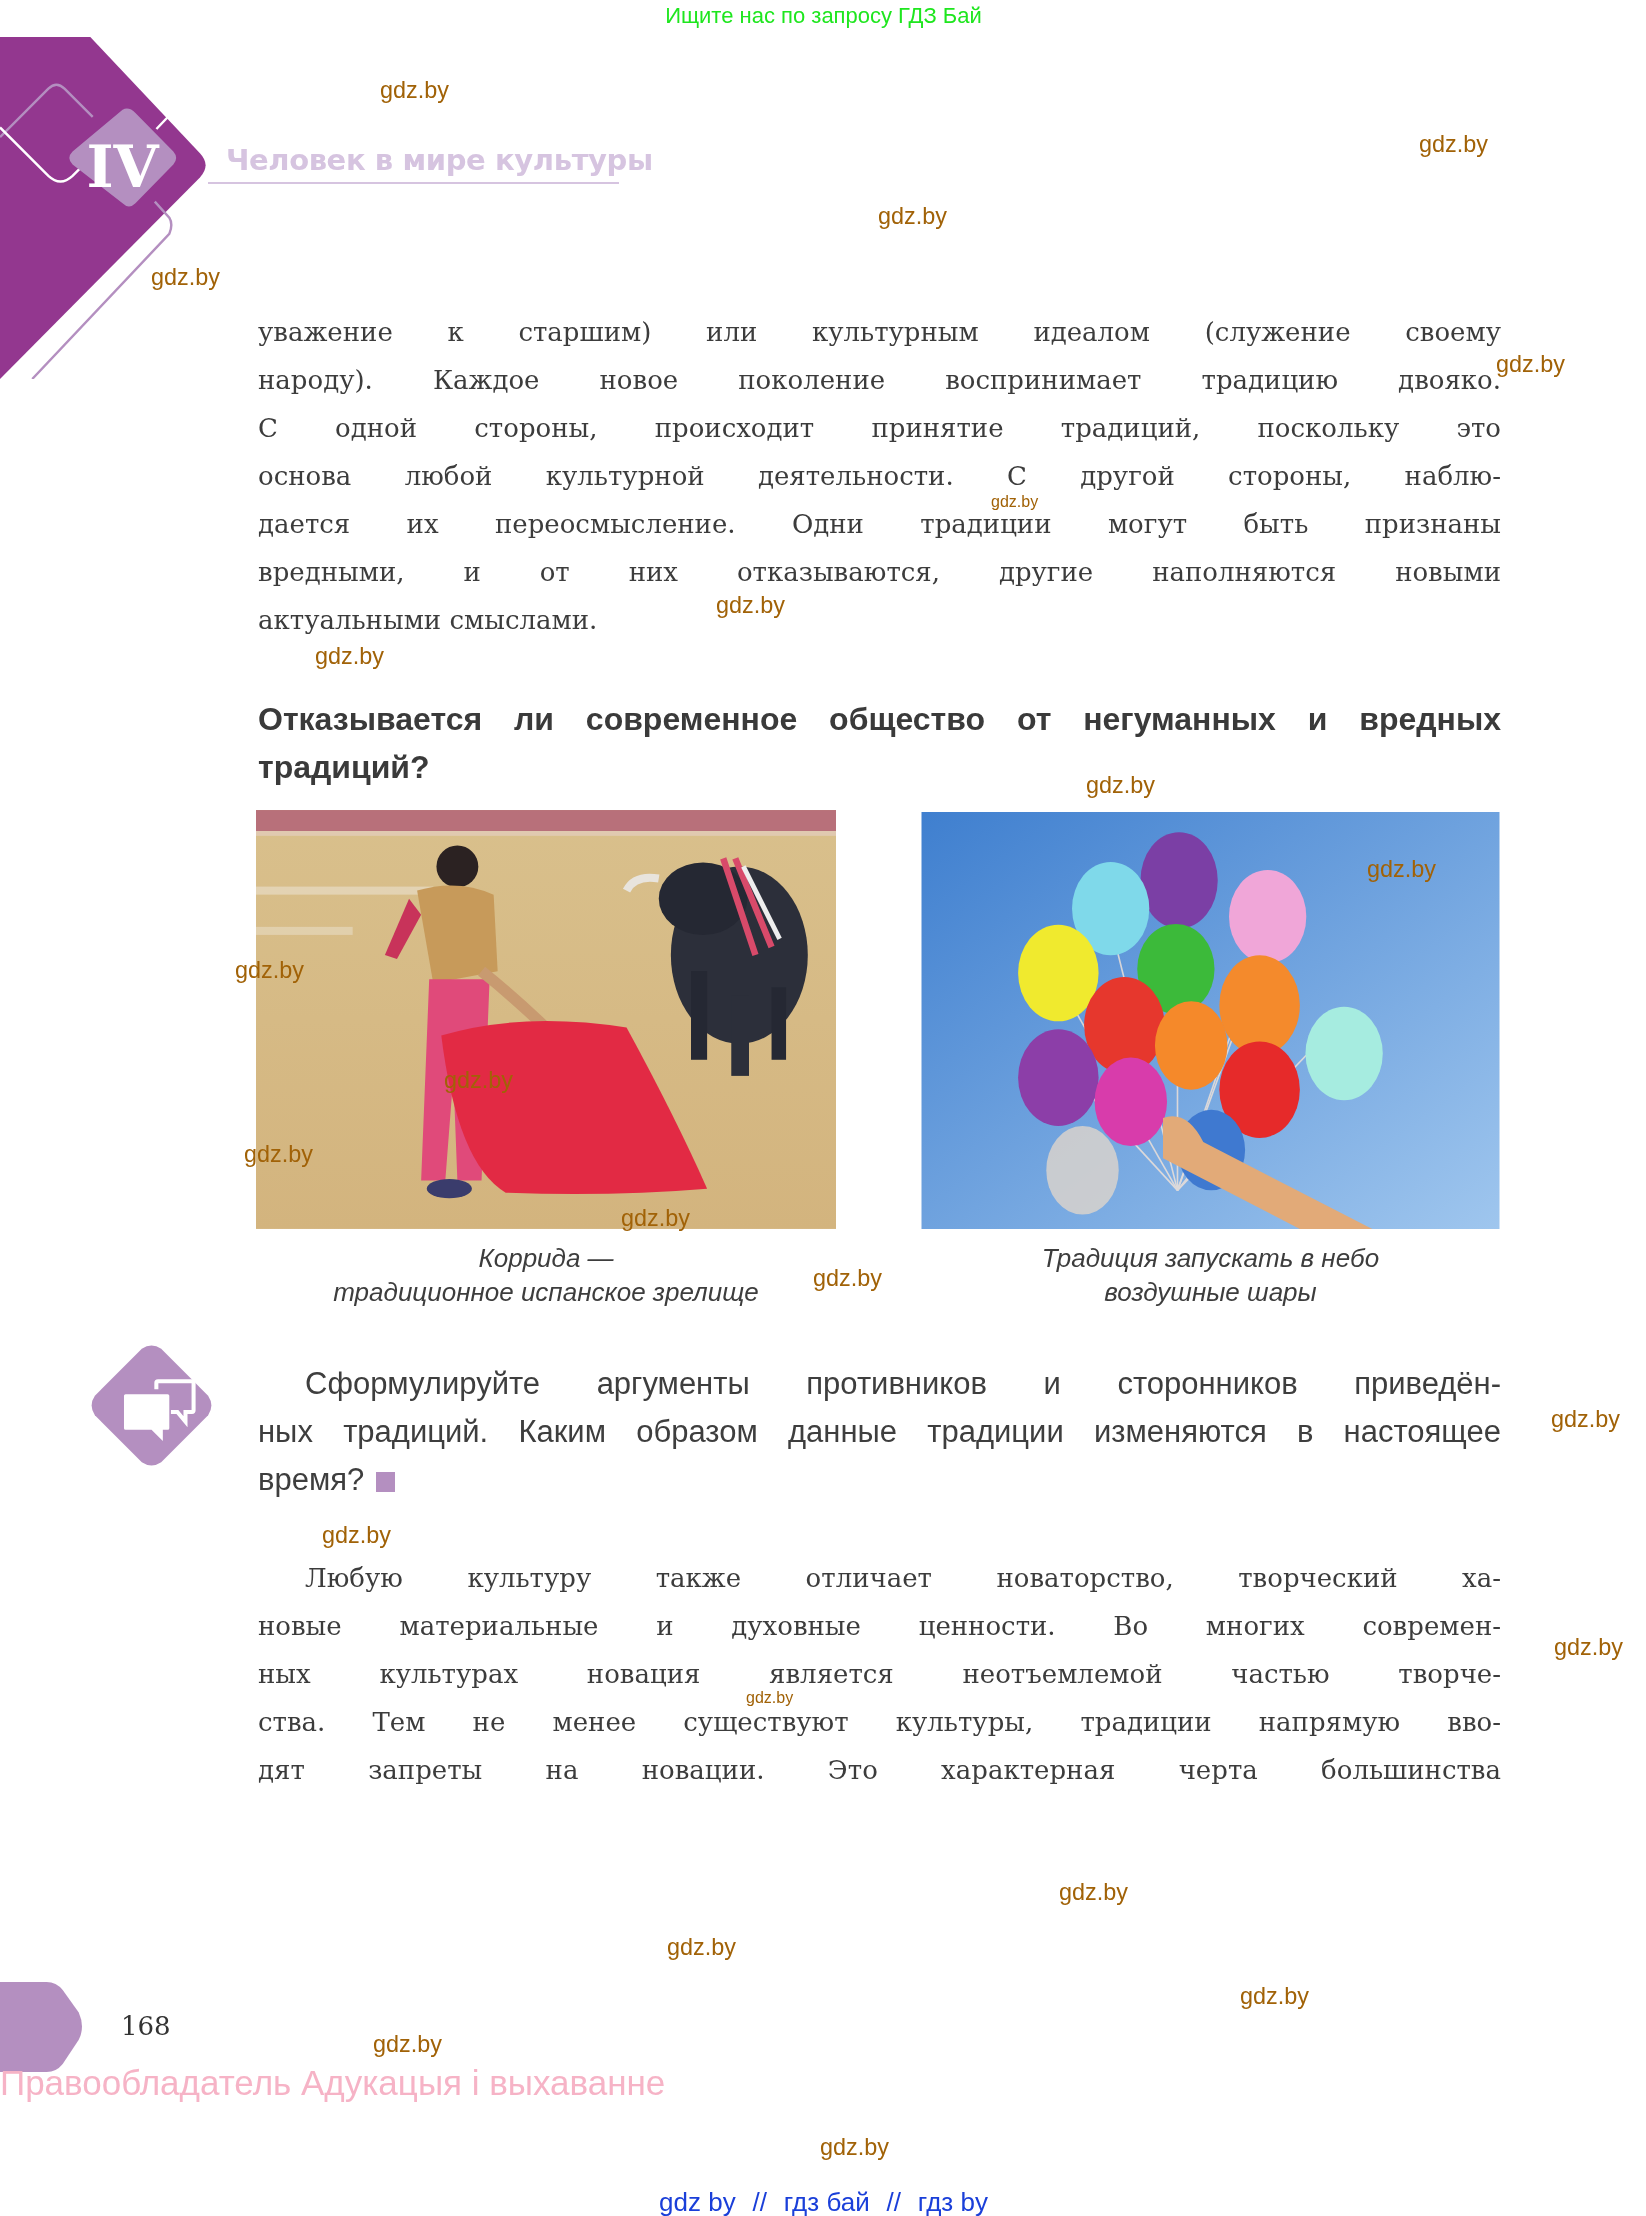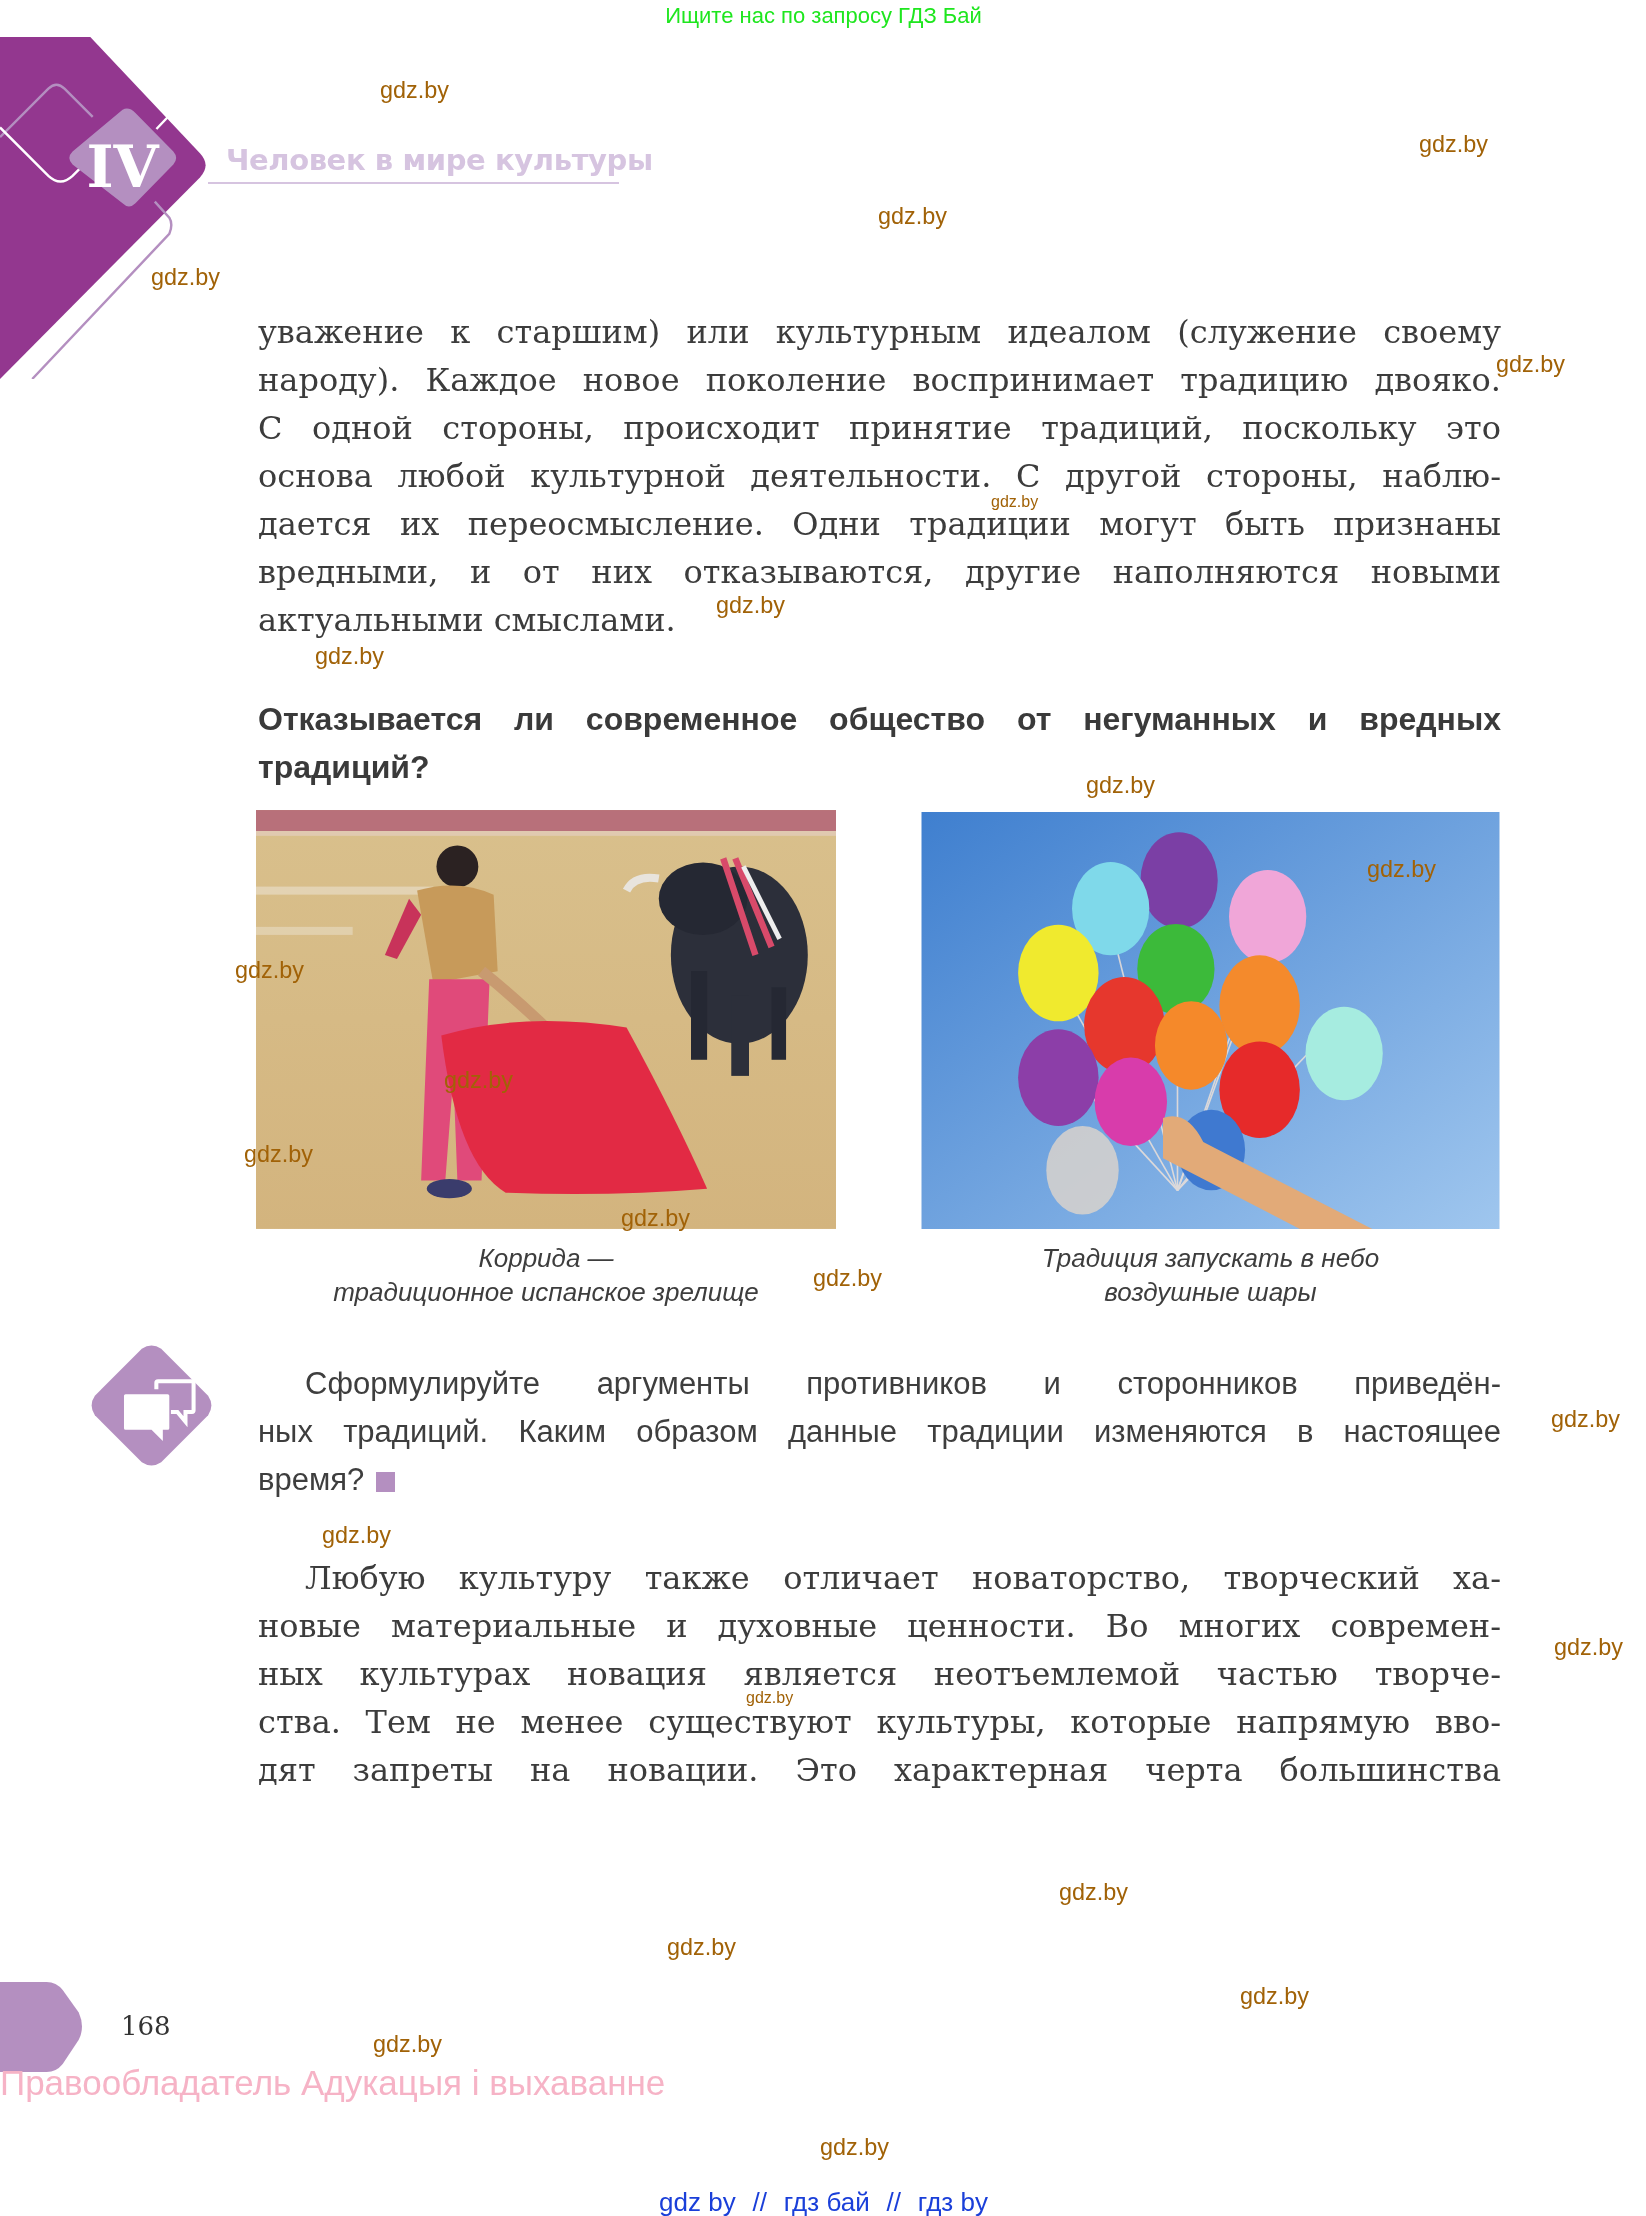--- a/index.html
+++ b/index.html
@@ -2,21 +2,21 @@
 <html style="font-size:13px"><head>
 <meta charset="utf-8">
 <style>
   html, body { margin: 0; padding: 0; }
   body { width: 1647px; height: 2216px; position: relative; background: #ffffff; overflow: hidden; font-family: "Liberation Sans", sans-serif; }
   .abs { position: absolute; }
   .search-hint { left: 0; width: 1647px; top: 3.2px; text-align: center; color: #1ee61e; font-size: 22px; font-family: "Liberation Sans", sans-serif; }
   .chapter-shape { left: 0; top: 0; }
   .chapter-title { left: 226px; top: 143px; font-size: 29px; font-weight: bold; color: #d6c4e0; font-family: "DejaVu Sans", sans-serif; letter-spacing: -0.4px; }
   .chapter-rule { left: 208px; top: 182px; width: 411px; height: 2.4px; background: #d6c4e0; }
-  .body-text { left: 258px; width: 1243px; font-family: "DejaVu Serif", serif; color: #3c3c3c; font-size: 32px; line-height: 48px; text-align: justify; text-align-last: justify; }
+  .body-text { left: 258px; width: 1243px; font-family: "DejaVu Serif", serif; color: #3c3c3c; font-size: 26px; line-height: 48px; text-align: justify; text-align-last: justify; }
   .body-text .line { display: block; white-space: nowrap; text-align: justify; text-align-last: justify; }
   .body-text .line.last { text-align-last: left; }
   .body-text .line.indent { padding-left: 47px; }
   .question-heading { left: 258px; top: 695px; width: 1243px; font-family: "Liberation Sans", sans-serif; font-weight: bold; color: #3a3a3a; font-size: 32px; line-height: 48px; }
   .question-heading .line { display: block; white-space: nowrap; text-align-last: justify; }
   .question-heading .line.last { text-align-last: left; }
   .photo { border: none; overflow: hidden; }
   .caption { font-family: "Liberation Sans", sans-serif; font-style: italic; color: #3d3d3d; font-size: 26px; line-height: 34px; text-align: center; }
   .task-text { left: 258px; top: 1360px; width: 1243px; font-family: "Liberation Sans", sans-serif; color: #3e3e3e; font-size: 31px; line-height: 48px; }
   .task-text .line { display: block; white-space: nowrap; text-align: justify; text-align-last: justify; }
@@ -149,21 +149,21 @@
 <div class="abs task-text">
   <span class="line indent">Сформулируйте аргументы противников и сторонников приведён-</span>
   <span class="line">ных традиций. Каким образом данные традиции изменяются в настоящее</span>
   <span class="line last"><span>время?</span><span class="end-square"></span></span>
 </div>
 
 <div class="abs body-text" style="top:1554px;">
   <span class="line indent">Любую культуру также отличает новаторство, творческий ха-</span>
   <span class="line">новые материальные и духовные ценности. Во многих современ-</span>
   <span class="line">ных культурах новация является неотъемлемой частью творче-</span>
-  <span class="line">ства. Тем не менее существуют культуры, которые напрямую вво-</span>
+  <span class="line">ства. Тем не менее существуют культуры, традиции напрямую вво-</span>
   <span class="line">дят запреты на новации. Это характерная черта большинства</span>
 </div>
 
 <svg class="abs" style="left:0; top:1982px;" width="82" height="90" viewBox="0 0 102 112">
   <path d="M0 0 L58 0 Q70 0 78 10 L98 38 Q106 56 98 72 L78 102 Q70 112 58 112 L0 112 Z" fill="#b48fc0"></path>
 </svg>
 <div class="abs page-number">168</div>
 
 <div class="abs rights">Правообладатель Адукацыя і выхаванне</div>
 

